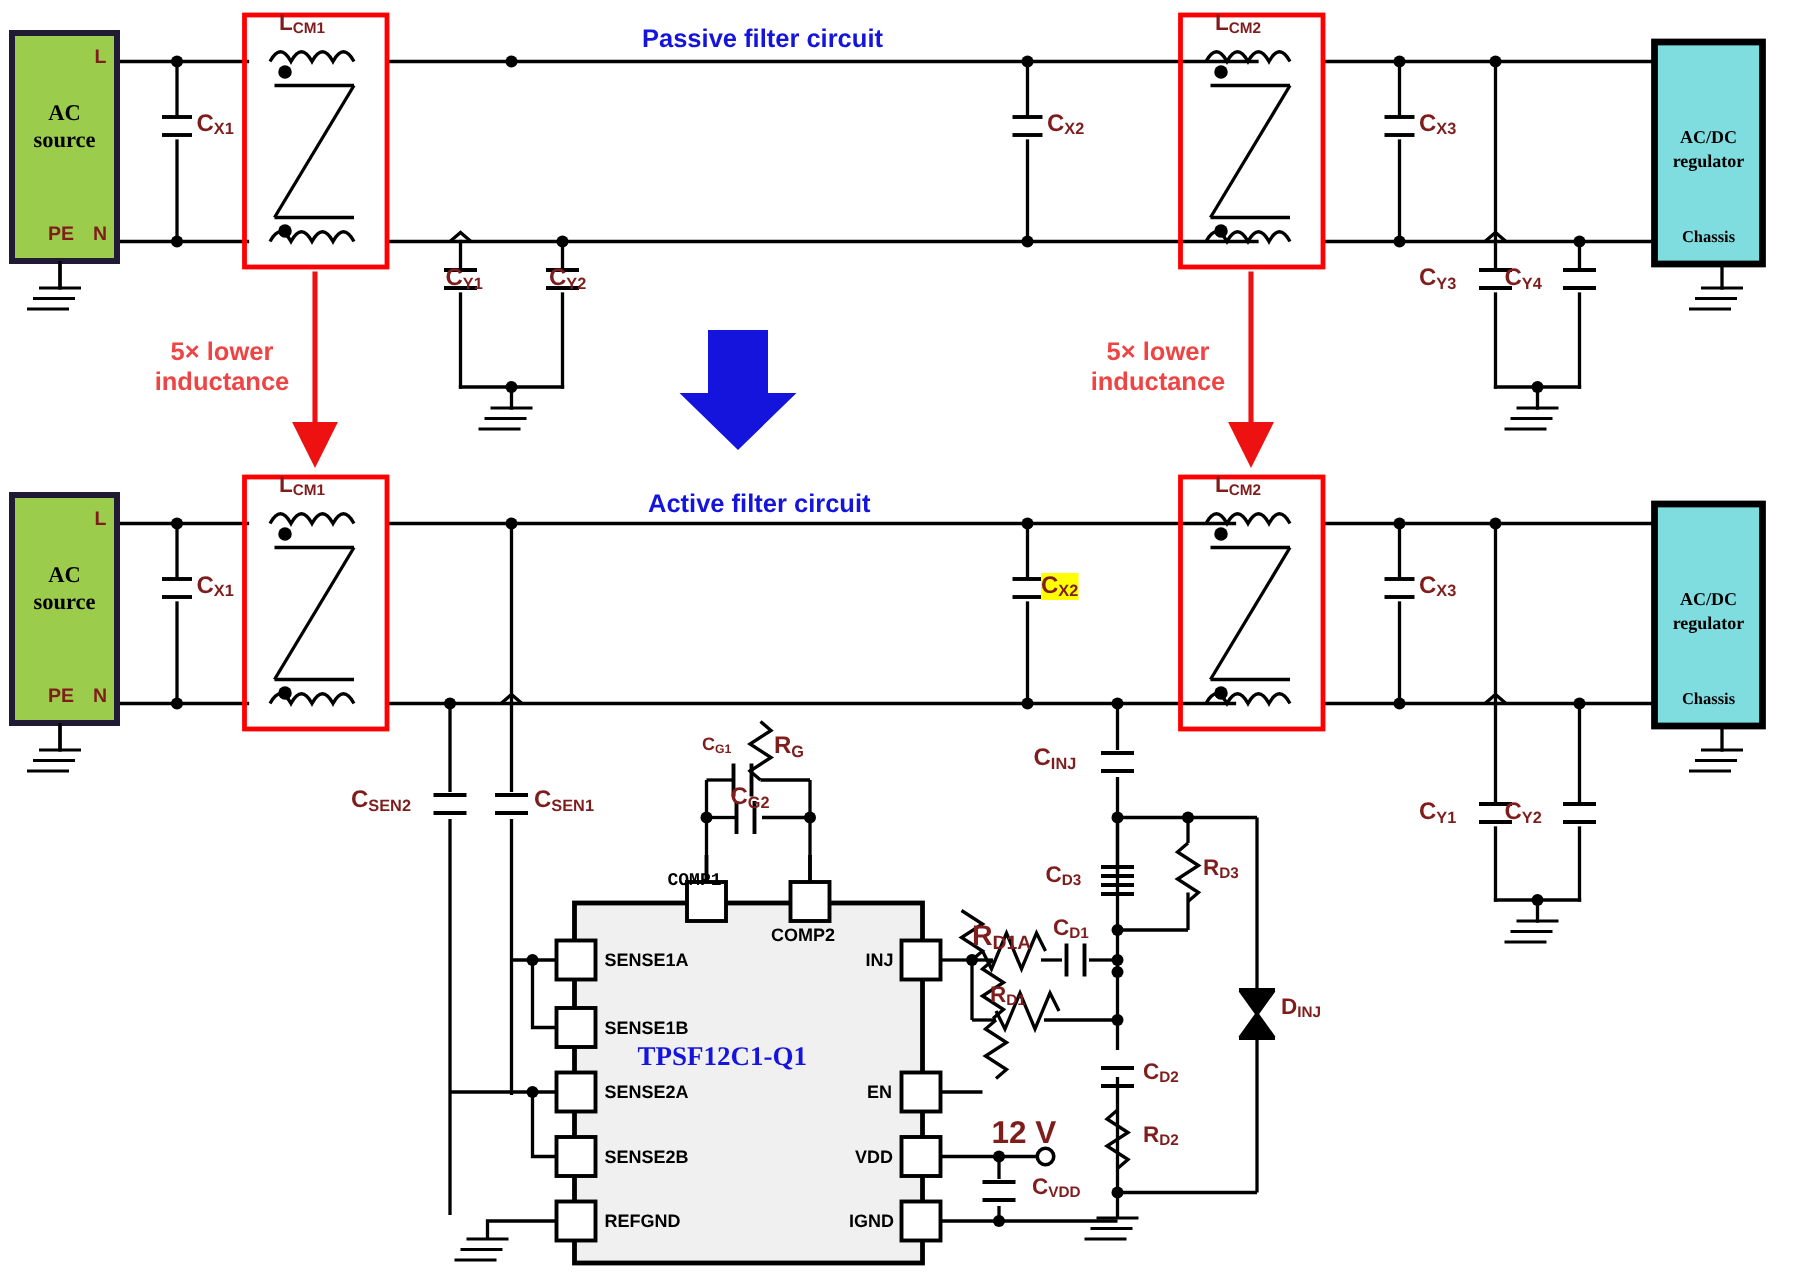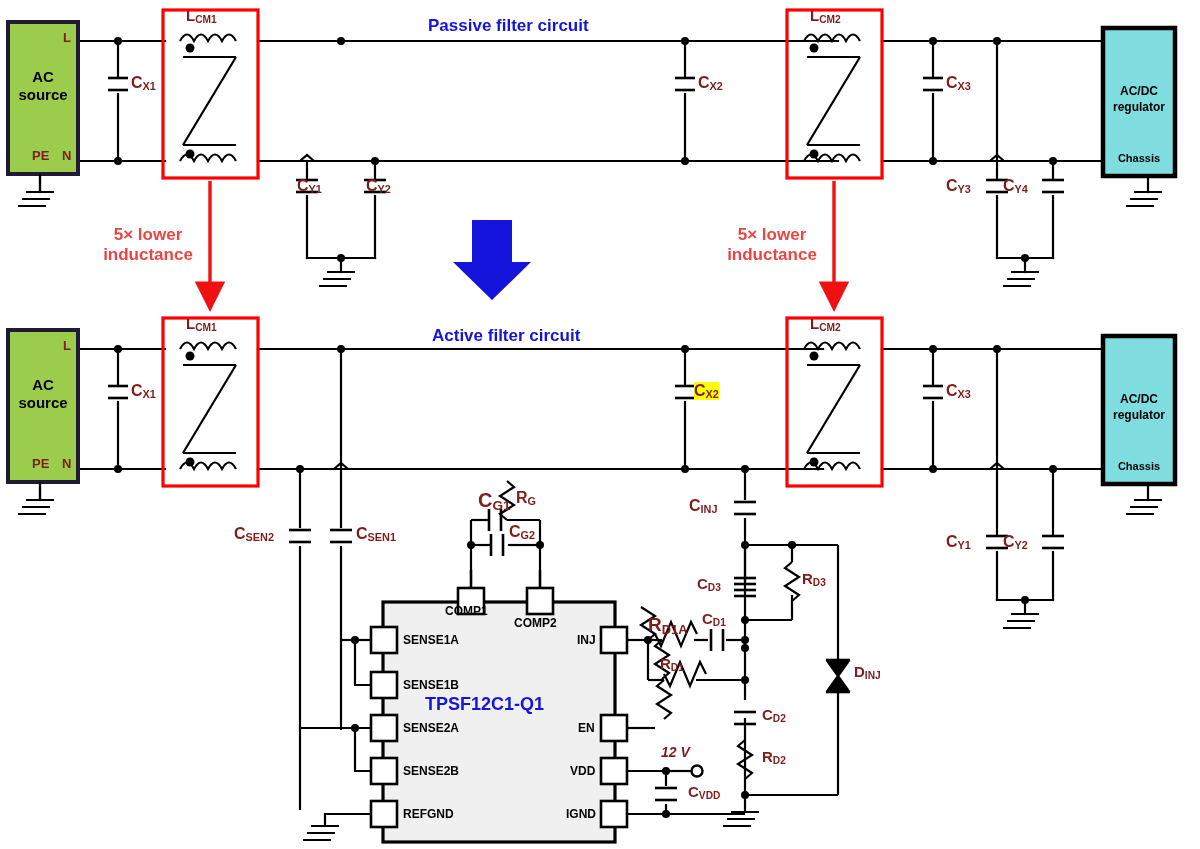--- a/index.html
+++ b/index.html
@@ -4,22 +4,22 @@
 <style>
   html,body{margin:0;padding:0;background:#ffffff;}
   body{font-family:"Liberation Sans",sans-serif;}
   #root{position:relative;width:1200px;height:849px;background:#fff;overflow:hidden;}
   svg#canvas{position:absolute;left:0;top:0;width:1200px;height:849px;}
   .lbl{position:absolute;font-family:"Liberation Sans",sans-serif;font-weight:bold;color:#7f1d1d;white-space:nowrap;}
   .lbl sub{font-size:.68em;vertical-align:-.22em;font-weight:bold;}
   .ttl{position:absolute;font-family:"Liberation Sans",sans-serif;font-weight:bold;color:#1414dc;white-space:nowrap;}
   .red{position:absolute;font-family:"Liberation Sans",sans-serif;font-weight:bold;color:#ef4444;white-space:nowrap;text-align:center;line-height:1.15;}
   .hl{background:#ffff00;}
-  .boxtxt{position:absolute;font-family:Liberation Sans, sans-serif;font-weight:bold;color:#000;text-align:center;white-space:nowrap;}
-  .icname{position:absolute;font-family:Liberation Sans, sans-serif;font-weight:bold;color:#1414dc;white-space:nowrap;}
+  .boxtxt{position:absolute;font-family:Liberation Serif, serif;font-weight:bold;color:#000;text-align:center;white-space:nowrap;}
+  .icname{position:absolute;font-family:Liberation Serif, serif;font-weight:bold;color:#1414dc;white-space:nowrap;}
   .pin{position:absolute;font-family:"Liberation Sans",sans-serif;font-weight:bold;color:#000;white-space:nowrap;font-size:12px;}
 </style>
 </head>
 <body>
 
 <div id="root">
 
 <svg id="canvas" xmlns="http://www.w3.org/2000/svg">
   <defs>
     <marker id="rarrow" markerWidth="9" markerHeight="9" refX="4" refY="4.5" orient="auto">
@@ -475,41 +475,41 @@
 <div class="lbl" style="left:1003px;top:533px;font-size:16px;"><span>C</span><sub>Y2</sub></div>
 
 <div style="position:absolute;left:224px;top:515px;width:185px;height:42px;background:#ffff00;z-index:-1;"></div>
 <div style="position:absolute;left:682px;top:490px;width:92px;height:38px;background:#ffff00;z-index:-1;"></div>
 
 <div class="lbl" style="left:234px;top:525px;font-size:16px;"><span>C</span><sub>SEN2</sub></div>
 <div class="lbl" style="left:356px;top:525px;font-size:16px;"><span>C</span><sub>SEN1</sub></div>
 <div class="lbl" style="left:689px;top:497px;font-size:16px;"><span>C</span><sub>INJ</sub></div>
 
 <div class="icname" style="left:425px;top:694px;font-size:18px;">TPSF12C1-Q1</div>
-<div class="pin" style="left:445px;top:604px;">COMP1</div>
+<div class="pin" style="left:445px;top:580px;font-family:Liberation Mono, monospace;">COMP1</div>
 <div class="pin" style="left:514px;top:616px;">COMP2</div>
 <div class="pin" style="left:403px;top:633px;">SENSE1A</div>
 <div class="pin" style="left:403px;top:678px;">SENSE1B</div>
 <div class="pin" style="left:403px;top:721px;">SENSE2A</div>
 <div class="pin" style="left:403px;top:764px;">SENSE2B</div>
 <div class="pin" style="left:403px;top:807px;">REFGND</div>
 <div class="pin" style="left:577px;top:633px;">INJ</div>
 <div class="pin" style="left:578px;top:721px;">EN</div>
 <div class="pin" style="left:570px;top:764px;">VDD</div>
 <div class="pin" style="left:566px;top:807px;">IGND</div>
 
-<div class="lbl" style="left:478px;top:489px;font-size:20px;text-align:right;"><span>C</span><sub>G1</sub></div>
+<div class="lbl" style="left:468px;top:489px;font-size:12px;text-align:right;"><span>C</span><sub>G1</sub></div>
 <div class="lbl" style="left:516px;top:489px;font-size:16px;"><span>R</span><sub>G</sub></div>
-<div class="lbl" style="left:509px;top:523px;font-size:16px;"><span>C</span><sub>G2</sub></div>
+<div class="lbl" style="left:487px;top:523px;font-size:16px;"><span>C</span><sub>G2</sub></div>
 
 <div class="lbl" style="left:648px;top:614px;font-size:19px;"><span>R</span><sub>D1A</sub></div>
 <div class="lbl" style="left:702px;top:610px;font-size:15px;"><span>C</span><sub>D1</sub></div>
 <div class="lbl" style="left:660px;top:655px;font-size:15px;"><span>R</span><sub>D1</sub></div>
 <div class="lbl" style="left:697px;top:575px;font-size:15px;"><span>C</span><sub>D3</sub></div>
 <div class="lbl" style="left:802px;top:570px;font-size:15px;"><span>R</span><sub>D3</sub></div>
 <div class="lbl" style="left:762px;top:706px;font-size:15px;"><span>C</span><sub>D2</sub></div>
 <div class="lbl" style="left:762px;top:748px;font-size:15px;"><span>R</span><sub>D2</sub></div>
 <div class="lbl" style="left:854px;top:663px;font-size:15px;"><span>D</span><sub>INJ</sub></div>
 
-<div class="lbl" style="left:661px;top:744px;font-size:14px;font-style:italic;">12 V</div>
+<div class="lbl" style="left:661px;top:744px;font-size:21px;">12 V</div>
 <div class="lbl" style="left:688px;top:783px;font-size:15px;"><span>C</span><sub>VDD</sub></div>
 
 </div>
 
 </body></html>

